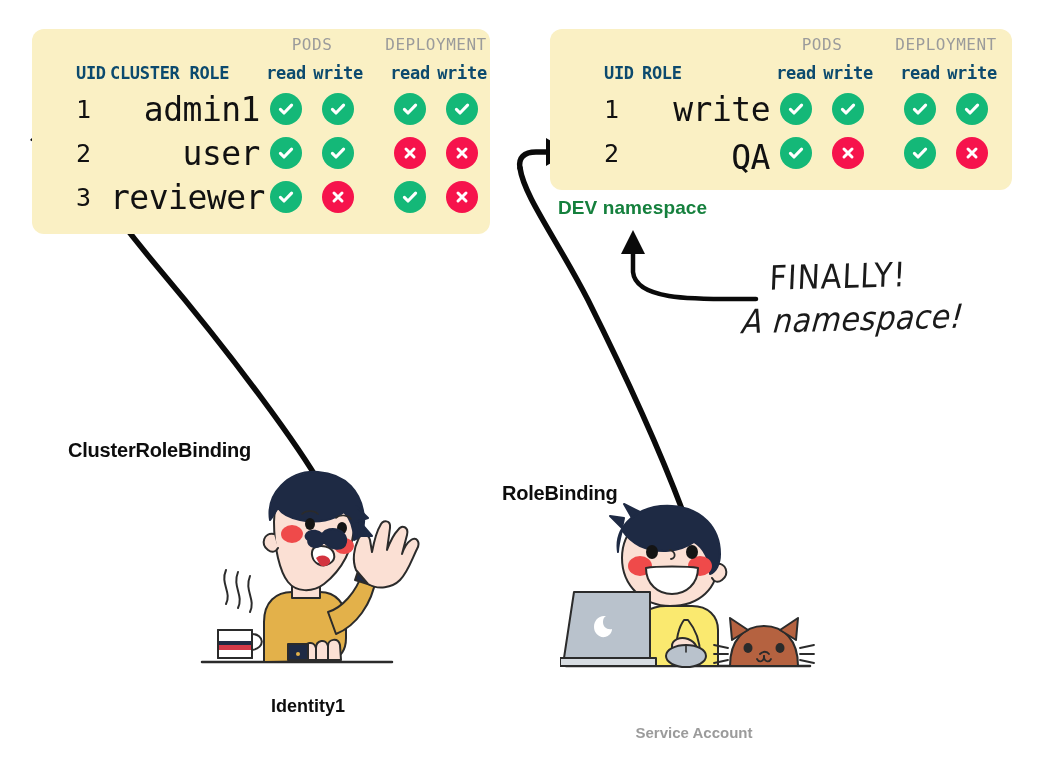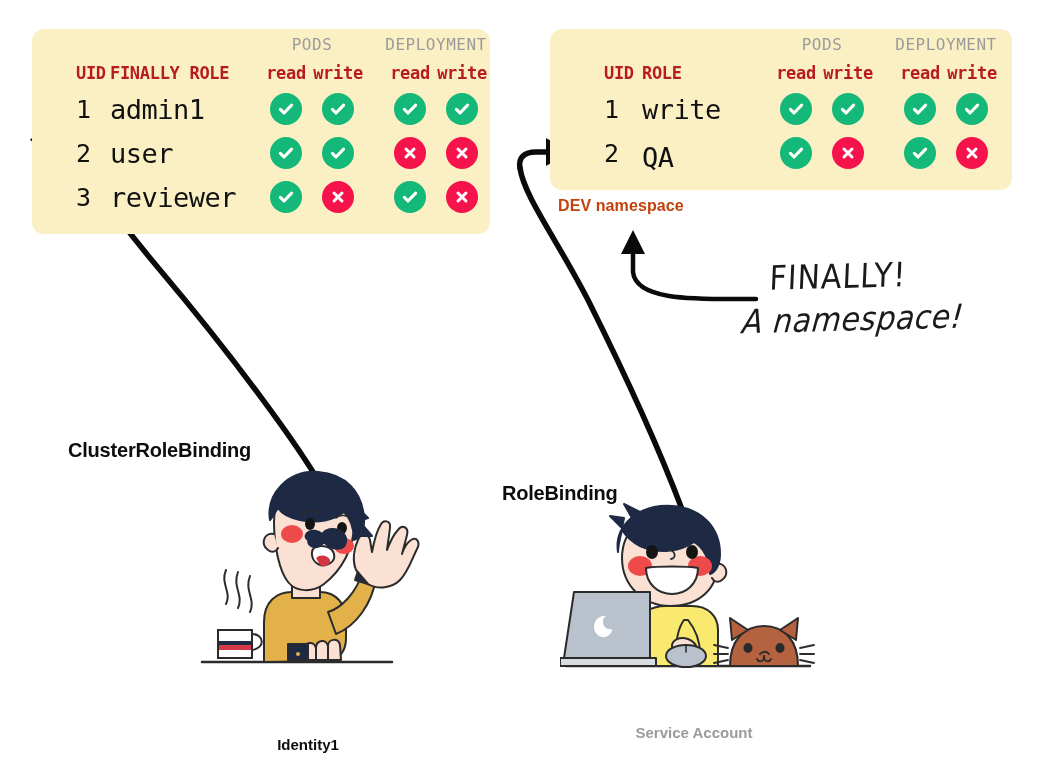--- a/index.html
+++ b/index.html
@@ -38,47 +38,47 @@
     padding-left:24px;
   }
 
   .grp-head{
     font-family:"DejaVu Sans Mono","Liberation Mono",monospace;
     font-size:16px;color:#9b9b9b;text-align:center;
     letter-spacing:0.5px;font-weight:400;
   }
   .col-head{
     font-family:"DejaVu Sans Mono","Liberation Mono",monospace;
-    font-size:17px;color:#b91c1c;font-weight:700;
+    font-size:17px;color:#0c4a6e;font-weight:700;
     letter-spacing:-0.3px;
   }
   .col-head.c{text-align:center;}
   .cell-uid{
     font-family:"DejaVu Sans Mono","Liberation Mono",monospace;
     font-size:25px;color:#111;font-weight:400;
   }
   .cell-role{
     font-family:"DejaVu Sans Mono","Liberation Mono",monospace;
-    font-size:27px;color:#111;font-weight:400;
-    letter-spacing:-0.5px;white-space:nowrap;
+    font-size:33px;color:#111;font-weight:400;
+    letter-spacing:-0.5px;white-space:nowrap;text-align:right;
   }
   .perm{display:flex;align-items:center;justify-content:center;}
   .badge{
     width:32px;height:32px;border-radius:50%;
     display:flex;align-items:center;justify-content:center;
     position:relative;
   }
   .badge.yes{background:#14b878;}
   .badge.no{background:#f6134c;}
   .badge svg{display:block;}
 
   
   .lbl-ns{
     position:absolute;left:558px;top:197px;
-    font-size:16px;font-weight:700;color:#c2410c;
+    font-size:19px;font-weight:700;color:#15803d;
     letter-spacing:0.1px;
   }
   .lbl-binding{
     position:absolute;
     font-size:20px;font-weight:700;color:#0d0d0d;
     letter-spacing:-0.2px;white-space:nowrap;
   }
   #lbl-crb{left:48px;top:439px;margin-left:20px;}
   #lbl-rb{left:502px;top:482px;}
 
@@ -96,22 +96,22 @@
   }
   .hand-note .l2{
     font-size:30px;letter-spacing:0.5px;
     display:block;margin-top:8px;margin-left:-28px;
     transform:skewX(-7deg) scaleY(1.1);
     font-weight:400;font-style:italic;
   }
 
   .person-name{
     position:absolute;
-    font-size:15px;font-weight:700;color:#0d0d0d;
-    text-align:center;white-space:nowrap;margin-top:40px;
+    font-size:18px;font-weight:700;color:#0d0d0d;
+    text-align:center;white-space:nowrap;
   }
   .person-role{
     position:absolute;
     font-size:15px;font-weight:700;color:#9b9b9b;
     text-align:center;white-space:nowrap;
   }
   #name-1{left:180px;top:696px;width:256px;}
   #role-1{left:180px;top:730px;width:256px;}
   #name-2{left:566px;top:696px;width:256px;}
   #role-2{left:566px;top:724px;width:256px;}
@@ -149,21 +149,21 @@
   <div class="rbac-table" id="table-cluster">
     <div class="tbl-grid">
 
       <div style="grid-column:1/span 3;grid-row:1;"></div>
       <div class="grp-head" style="grid-column:4/span 2;grid-row:1;">PODS</div>
       <div style="grid-column:6;grid-row:1;"></div>
       <div class="grp-head" style="grid-column:7/span 2;grid-row:1;">DEPLOYMENT</div>
 
       <div style="grid-column:1;grid-row:2;"></div>
       <div class="col-head" style="grid-column:2;grid-row:2;">UID</div>
-      <div class="col-head" style="grid-column:3;grid-row:2;">FINALLY ROLE</div>
+      <div class="col-head" style="grid-column:3;grid-row:2;">CLUSTER ROLE</div>
       <div class="col-head c" style="grid-column:4;grid-row:2;">read</div>
       <div class="col-head c" style="grid-column:5;grid-row:2;">write</div>
       <div style="grid-column:6;grid-row:2;"></div>
       <div class="col-head c" style="grid-column:7;grid-row:2;">read</div>
       <div class="col-head c" style="grid-column:8;grid-row:2;">write</div>
 
       <div id="cluster-rows" style="display:contents;"><div style="grid-column:1;grid-row:3;"></div><div class="cell-uid" style="grid-column:2;grid-row:3;">1</div><div class="cell-role" style="grid-column:3;grid-row:3;">admin1</div><div style="grid-column:4;grid-row:3;">
             <div class="perm">
               <span class="badge yes">
                 <svg width="18" height="18" viewBox="0 0 18 18">

